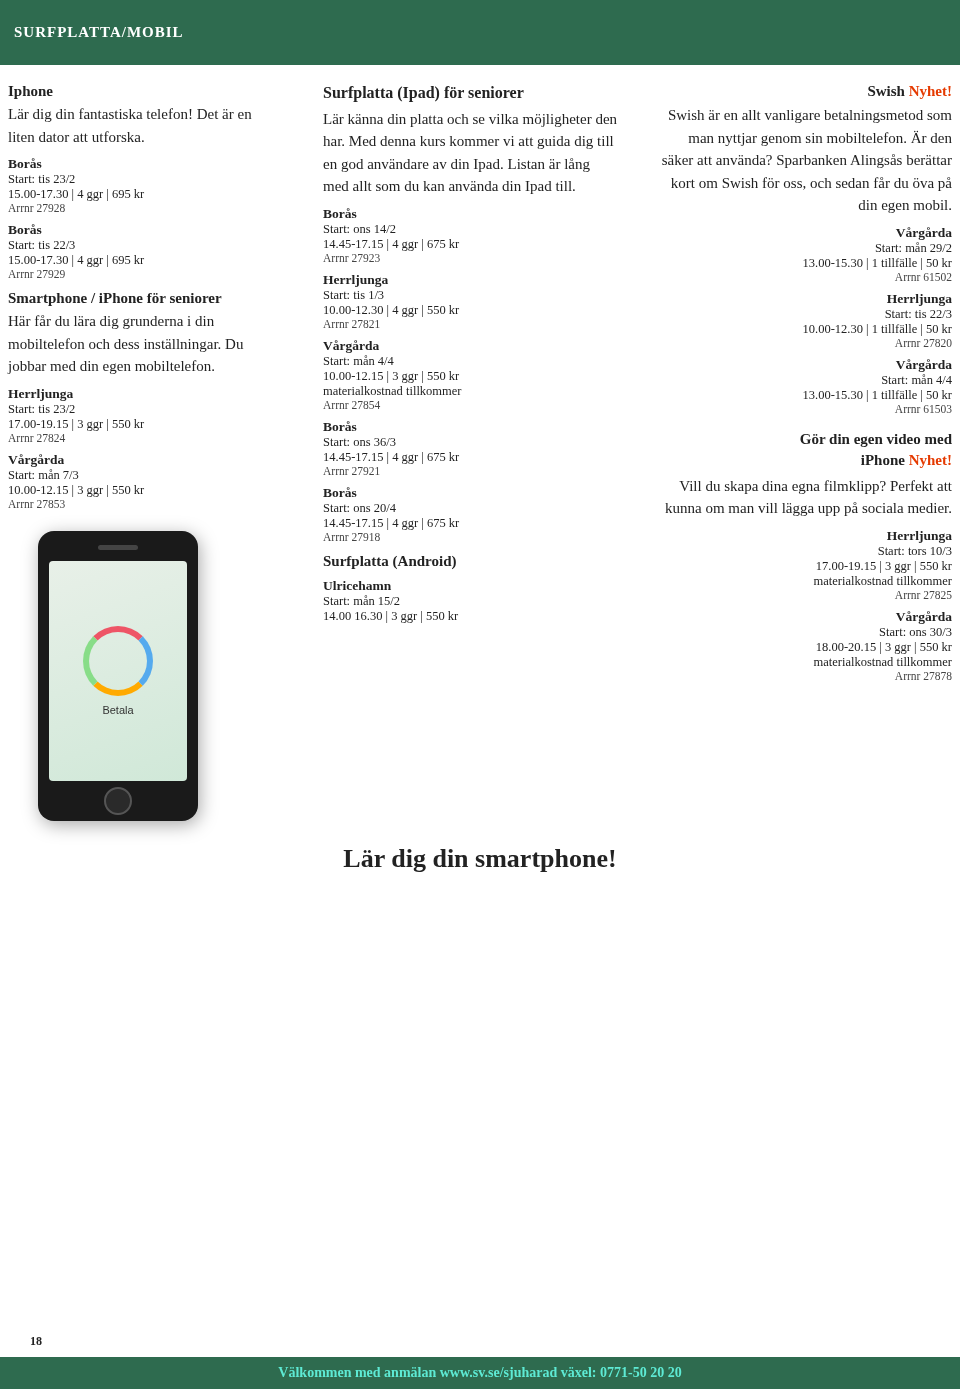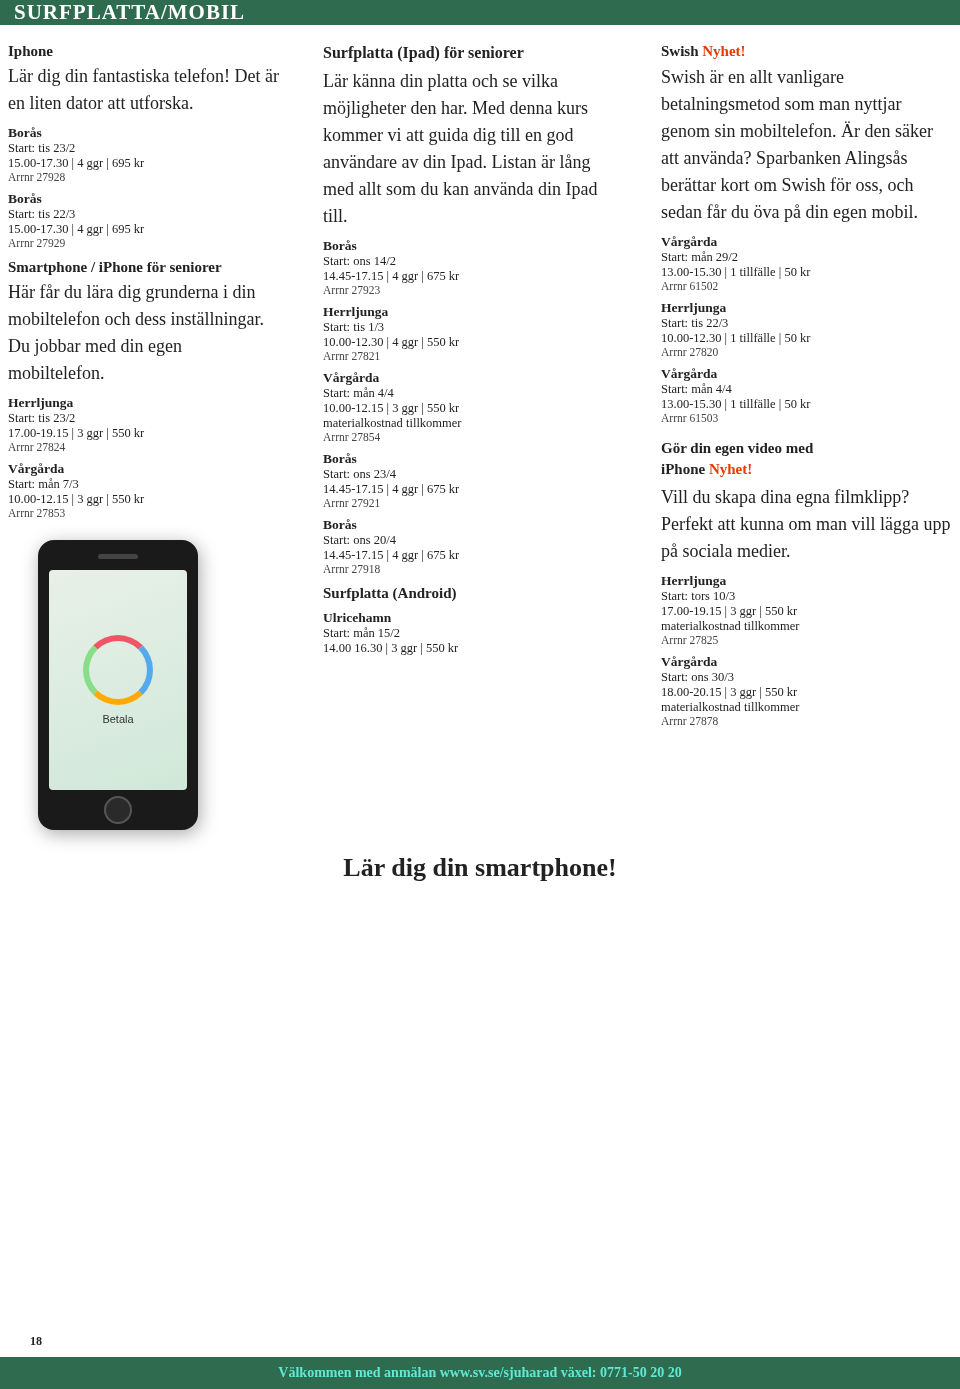--- a/index.html
+++ b/index.html
@@ -9,49 +9,49 @@
       background: #fff;
       color: #222;
       width: 960px;
       min-height: 1389px;
       position: relative;
     }
 
     .header-bar {
       background: #2e6b4f;
       color: #fff;
-      font-size: 21px;
+      font-size: 15px;
       font-weight: bold;
       letter-spacing: 1px;
-      padding: 0 14px;
+      padding: 24px 14px;
       text-transform: uppercase;
     }
 
     .main-content {
       display: flex;
       flex-direction: row;
       padding: 10px 8px 0 8px;
       gap: 18px;
     }
 
     .col1 { width: 285px; padding-right: 12px; flex-shrink: 0; }
     .col2 { width: 320px; padding: 0 12px; flex-shrink: 0; }
-    .col3 { flex: 1; padding-left: 12px; }
+    .col3 { flex: 1; padding-left: 12px; text-align: right; }
 
     h2.section-title {
       font-size: 15px;
       font-weight: bold;
       margin-bottom: 3px;
     }
     h2.section-title.with-top {
       margin-top: 10px;
     }
 
     p.body-text {
-      font-size: 18px;
+      font-size: 15px;
       line-height: 1.5;
       margin-bottom: 4px;
     }
 
     .location-block {
       margin-top: 8px;
     }
     .location-name {
       font-size: 13.5px;
       font-weight: bold;
@@ -283,21 +283,21 @@
     <div class="location-block">
       <div class="location-name">Vårgårda</div>
       <div class="location-start">Start: mån 4/4</div>
       <div class="location-details">10.00-12.15 | 3 ggr | 550 kr</div>
       <div class="location-details">materialkostnad tillkommer</div>
       <div class="arrnr">Arrnr 27854</div>
     </div>
 
     <div class="location-block">
       <div class="location-name">Borås</div>
-      <div class="location-start">Start: ons 23/4</div>
+      <div class="location-start">Start: ons 36/3</div>
       <div class="location-details">14.45-17.15 | 4 ggr | 675 kr</div>
       <div class="arrnr">Arrnr 27921</div>
     </div>
 
     <div class="location-block">
       <div class="location-name">Borås</div>
       <div class="location-start">Start: ons 20/4</div>
       <div class="location-details">14.45-17.15 | 4 ggr | 675 kr</div>
       <div class="arrnr">Arrnr 27918</div>
     </div>

